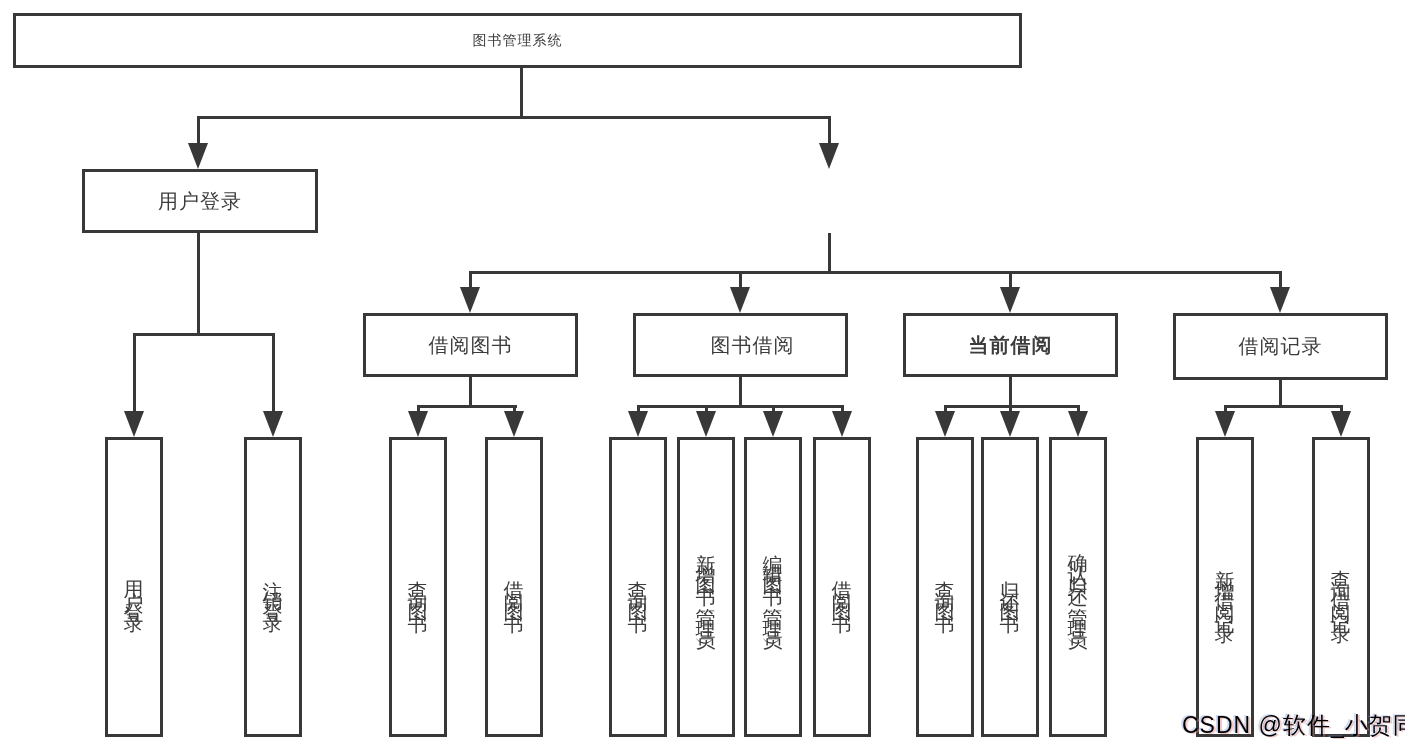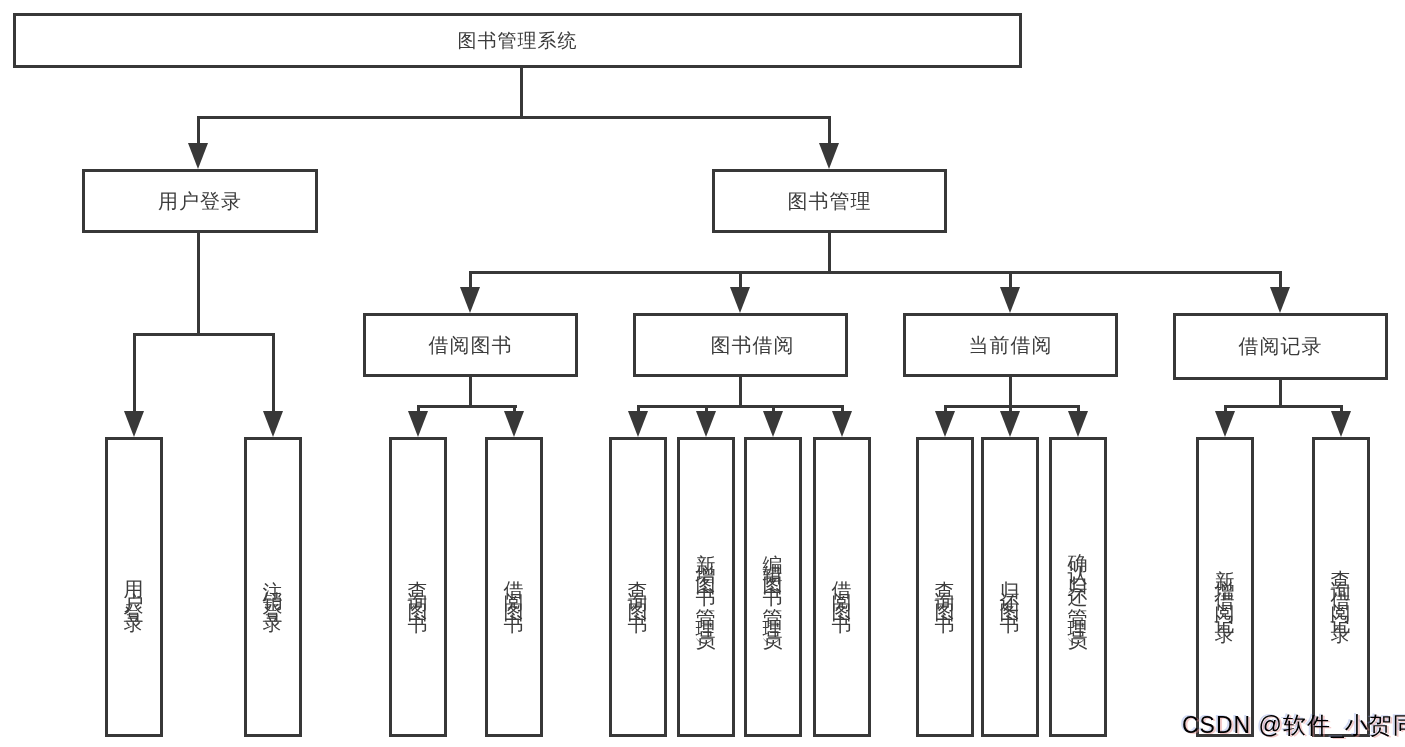--- a/index.html
+++ b/index.html
@@ -15,21 +15,21 @@
     box-sizing:border-box;
     border:3px solid #383838;
     background:#ffffff;
     display:flex;
     align-items:center;
     justify-content:center;
     color:#3c3c3c;
     font-size:20px;
     letter-spacing:1px;
   }
-  .root-box{font-size:19px;}
+  .root-box{font-size:14px;}
   .leaf{padding:6px 0;}
   .vtext{
     writing-mode:vertical-rl;
     text-orientation:mixed;
     letter-spacing:11px;
     line-height:1;
     font-size:20px;
     color:#3c3c3c;
   }
   .hline,.vline{position:absolute;background:#383838;}
@@ -114,25 +114,24 @@
   <div class="vline" style="left:1279px;top:377px;height:31px;"></div>
   <div class="hline" style="left:1224px;top:405px;width:119px;"></div>
   <div class="vline" style="left:1224px;top:405px;height:9px;"></div>
   <div class="vline" style="left:1340px;top:405px;height:9px;"></div>
   <div class="arrowhead" style="left:1215px;top:411px;"></div>
   <div class="arrowhead" style="left:1331px;top:411px;"></div>
 
   <div class="box root-box" style="left:13px;top:13px;width:1009px;height:55px;">图书管理系统</div>
 
   <div class="box" style="left:82px;top:169px;width:236px;height:64px;">用户登录</div>
-  <div class="box" style="left:712px;top:169px;width:235px;height:64px;">图书管理</div>
 
   <div class="box" style="left:363px;top:313px;width:215px;height:64px;">借阅图书</div>
   <div class="box" style="left:633px;top:313px;width:215px;height:64px;padding-left:24px;">图书借阅</div>
-  <div class="box" style="left:903px;top:313px;width:215px;height:64px;">当前借阅</div>
+  <div class="box" style="left:903px;top:313px;width:215px;height:64px;font-weight:bold;">当前借阅</div>
   <div class="box" style="left:1173px;top:313px;width:215px;height:67px;">借阅记录</div>
 
   <div class="box leaf" style="left:105px;top:437px;width:58px;height:300px;">
     <span class="vtext">用户登录</span>
   </div>
   <div class="box leaf" style="left:244px;top:437px;width:58px;height:300px;">
     <span class="vtext">注销登录</span>
   </div>
 
   <div class="box leaf" style="left:389px;top:437px;width:58px;height:300px;">

